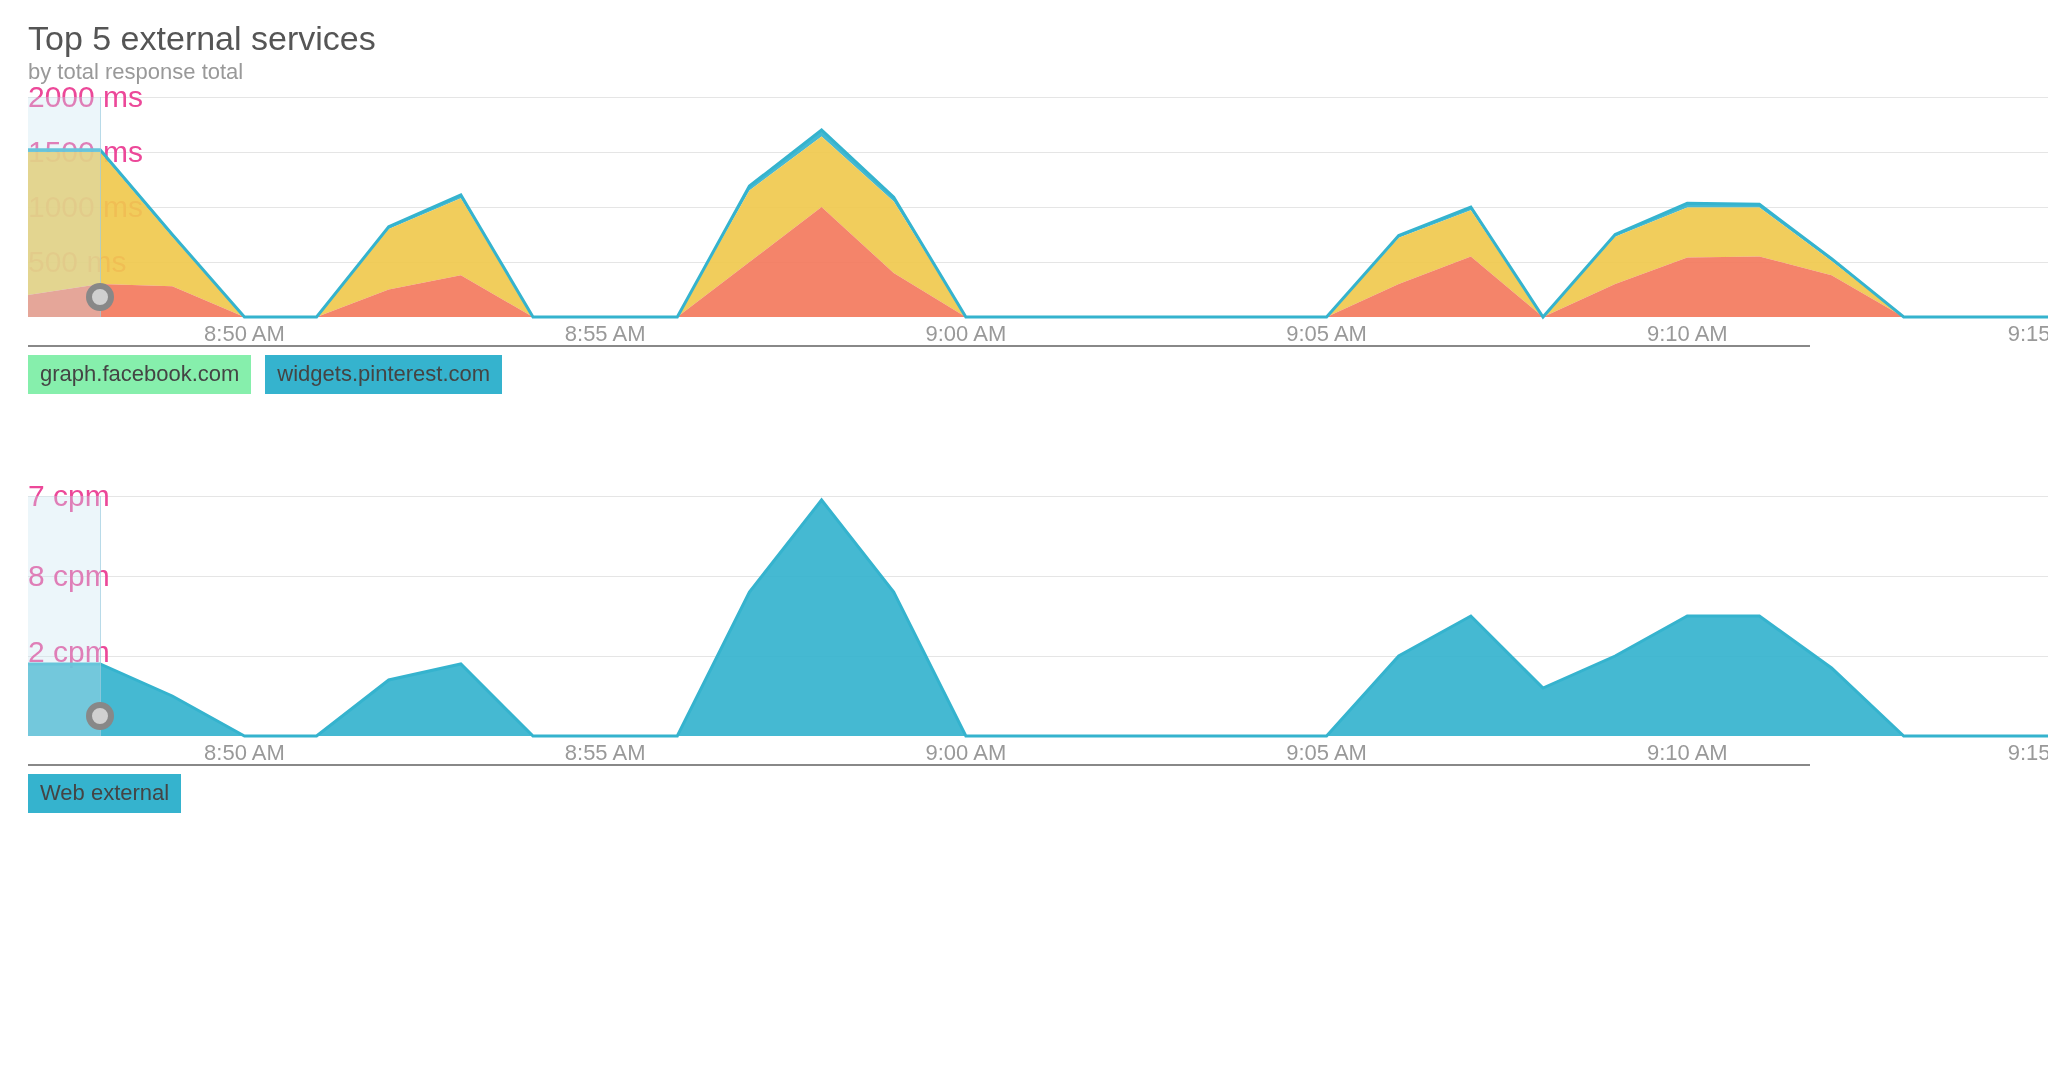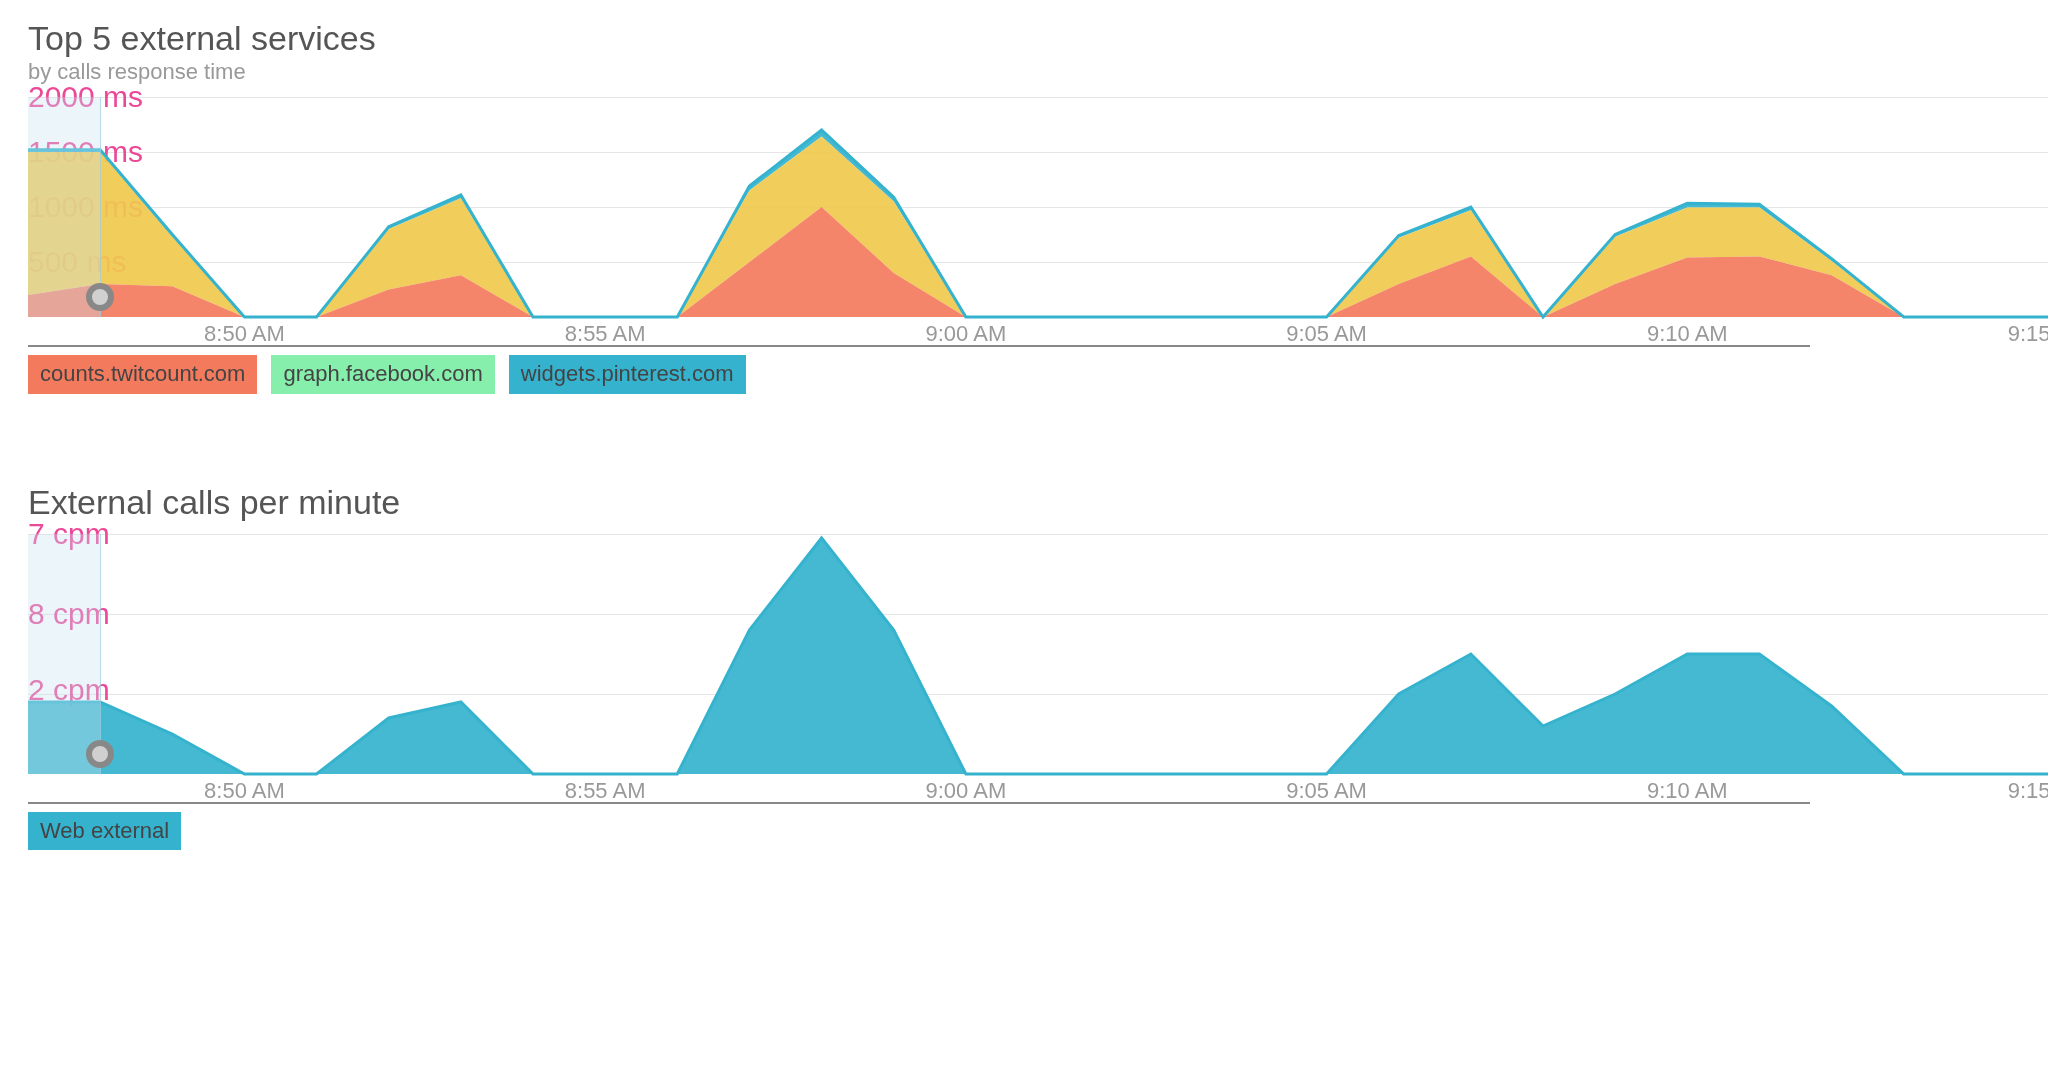--- a/index.html
+++ b/index.html
@@ -124,21 +124,21 @@
     height: 90px;
   }
 </style>
 </head>
 <body>
 
 <div class="page">
 
   <div class="chart-block">
     <h2 class="chart-title">Top 5 external services</h2>
-    <div class="chart-subtitle">by calls response time</div>
+    <div class="chart-subtitle">by total response total</div>
 
     <div class="plot-wrap">
       <div class="plot-area" id="plot-top5" style="height:220px">
 
       <div class="gridline" style="top: 165px;"></div>
           <div class="y-tick-label" style="left: 0px; right: auto; top: 165px;">500 ms</div>
           <div class="gridline" style="top: 110px;"></div>
           <div class="y-tick-label" style="left: 0px; right: auto; top: 110px;">1000 ms</div>
           <div class="gridline" style="top: 55px;"></div>
           <div class="y-tick-label" style="left: 0px; right: auto; top: 55px;">1500 ms</div>
@@ -158,30 +158,28 @@
           <div class="x-tick-label" style="left: 216.429px;">8:50 AM</div>
           <div class="x-tick-label" style="left: 577.143px;">8:55 AM</div>
           <div class="x-tick-label" style="left: 937.857px;">9:00 AM</div>
           <div class="x-tick-label" style="left: 1298.57px;">9:05 AM</div>
           <div class="x-tick-label" style="left: 1659.29px;">9:10 AM</div>
           <div class="x-tick-label" style="left: 2020px;">9:15 AM</div>
         </div>
     </div>
 
     <div class="legend" id="legend-top5">
-      <span class="legend-item" style="background:#f37a5d">counts.twitcount.com</span>
       <span class="legend-item" style="background:#86efac">graph.facebook.com</span>
       <span class="legend-item" style="background:#35b3ce">widgets.pinterest.com</span>
     </div>
   </div>
 
   <div class="spacer"></div>
 
   <div class="chart-block">
-    <h2 class="chart-title">External calls per minute</h2>
 
     <div class="plot-wrap">
       <div class="plot-area" id="plot-cpm" style="height:240px">
       <div class="gridline" style="top: 160px;"></div>
           <div class="y-tick-label" style="left: 0px; right: auto; top: 156px;">2 cpm</div>
           <div class="gridline" style="top: 80px;"></div>
           <div class="y-tick-label" style="left: 0px; right: auto; top: 80px;">8 cpm</div>
           <div class="gridline" style="top: 0px;"></div>
           <div class="y-tick-label" style="left: 0px; right: auto; top: 0px;">7 cpm</div>
           <svg class="series" viewBox="0 0 2020 240" preserveAspectRatio="none">

